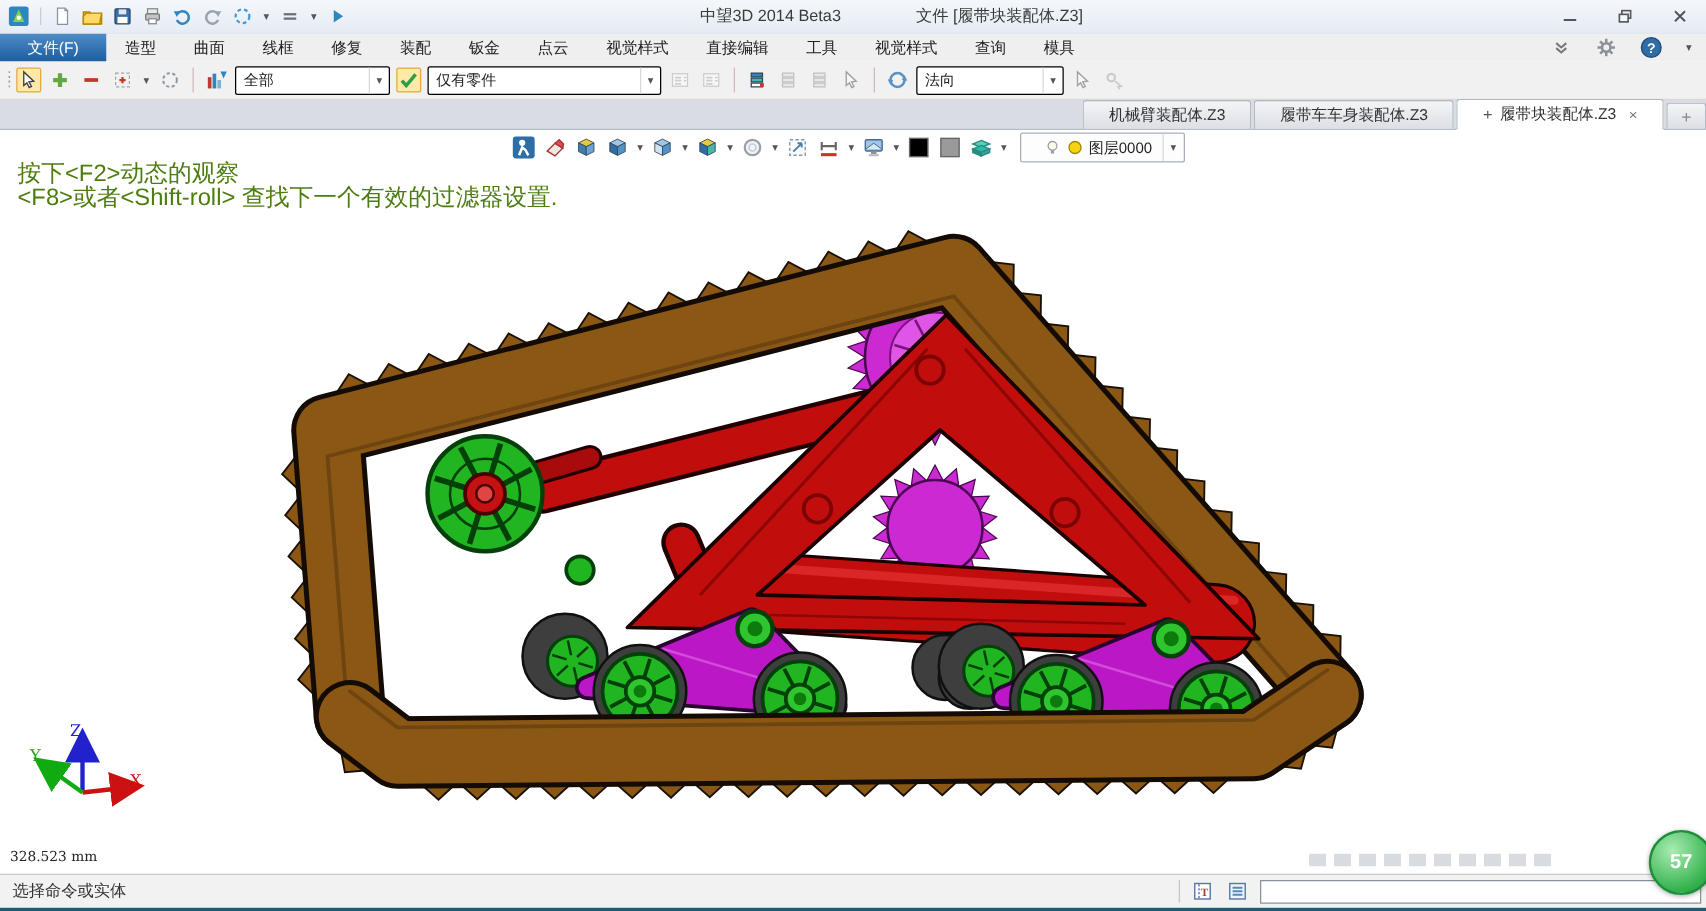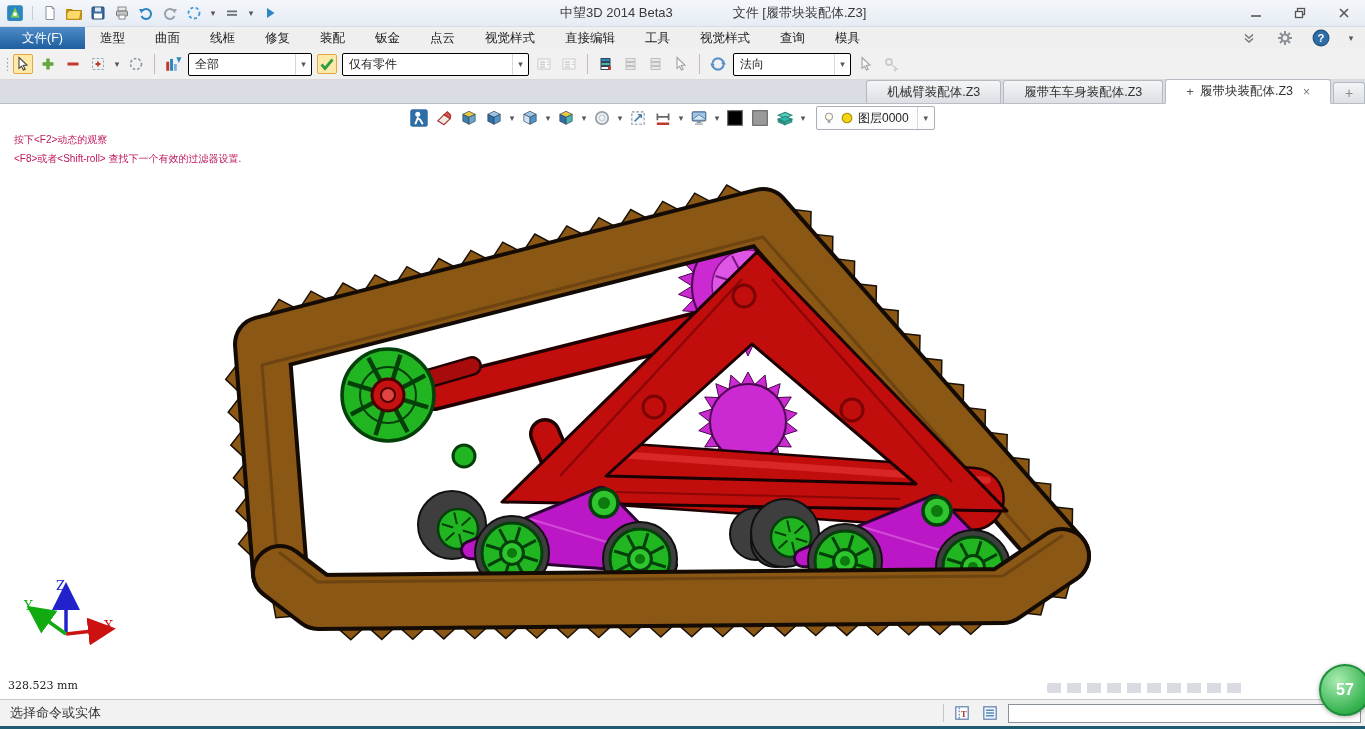--- a/index.html
+++ b/index.html
@@ -47,25 +47,25 @@
   .dtab.active{background:#fff;height:23px;margin-bottom:-1px;border-bottom:1px solid #fff;}
   .dtab .close{color:#777;font-size:12px;margin-left:4px;}
   .dtab .pfx{color:#555;font-size:13px;}
   .newtab{width:30px;height:20px;background:linear-gradient(#f4f5f7,#dcdfe4);border:1px solid #b5bac2;
     border-bottom:none;border-radius:3px 3px 0 0;display:flex;align-items:center;justify-content:center;
     color:#888;font-size:14px;}
 
   
   .viewport{flex:1;position:relative;background:#fff;overflow:hidden;}
   #model-svg{position:absolute;left:0;top:0;}
-  .hints{position:absolute;left:14px;top:26px;font-size:10px;color:#be185d;line-height:19px;z-index:5;}
+  .hints{position:absolute;left:14px;top:26px;font-size:19px;color:#4d7c0f;line-height:19px;z-index:5;}
   .viewbar{position:absolute;left:408px;top:2px;display:flex;align-items:center;gap:3px;z-index:6;}
   .viewbar .icn{width:22px;height:22px;}
   .layercombo{height:22px;border:1px solid #a9afb8;border-radius:2px;background:#fdfdfd;display:flex;
-    align-items:center;gap:4px;padding-left:5px;margin-left:6px;font-size:12px;color:#222;}
+    align-items:center;gap:4px;padding-left:18px;margin-left:6px;font-size:12px;color:#222;}
   .layercombo .cbtn{width:16px;align-self:stretch;display:flex;align-items:center;justify-content:center;
     border-left:1px solid #d5d9de;color:#555;font-size:9px;margin-left:4px;}
   .measure{position:absolute;left:8px;top:575px;font-family:"DejaVu Serif","Liberation Serif",serif;
     font-size:11px;color:#222;z-index:5;}
   .triad{position:absolute;left:14px;top:478px;width:110px;height:70px;z-index:5;}
   .triad span{position:absolute;font-size:13px;font-family:"DejaVu Serif",serif;}
   .tz{left:42px;top:-4px;color:#2222cc;}
   .ty{left:10px;top:16px;color:#11aa11;}
   .tx{left:90px;top:36px;color:#cc1111;}
 

